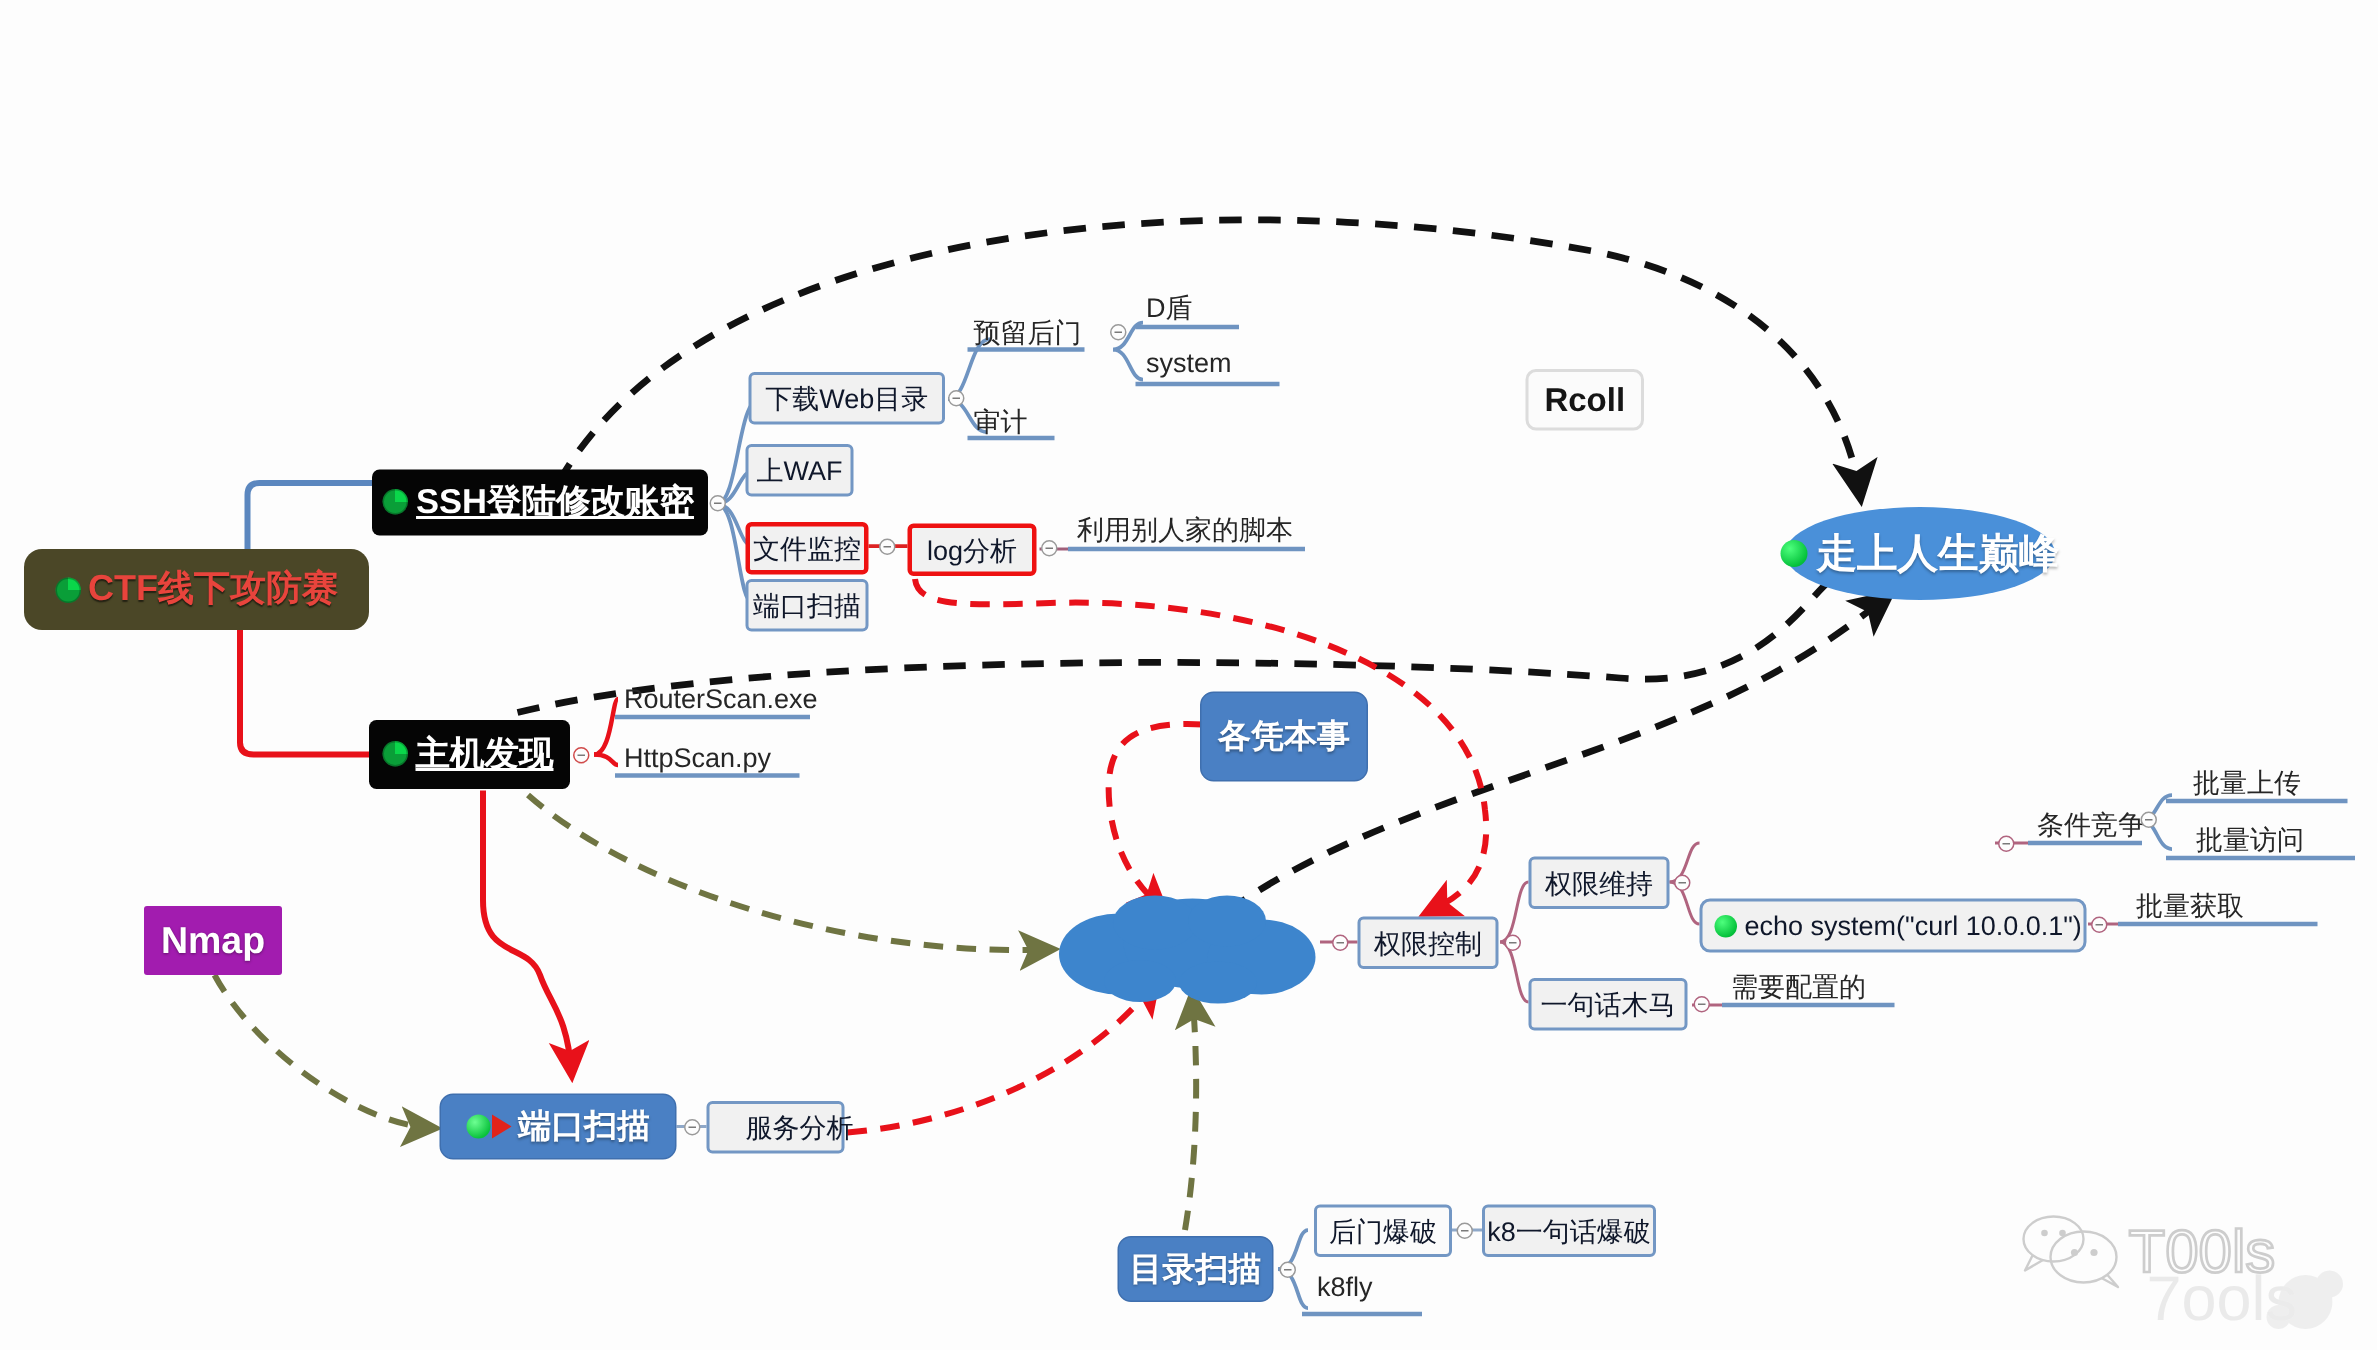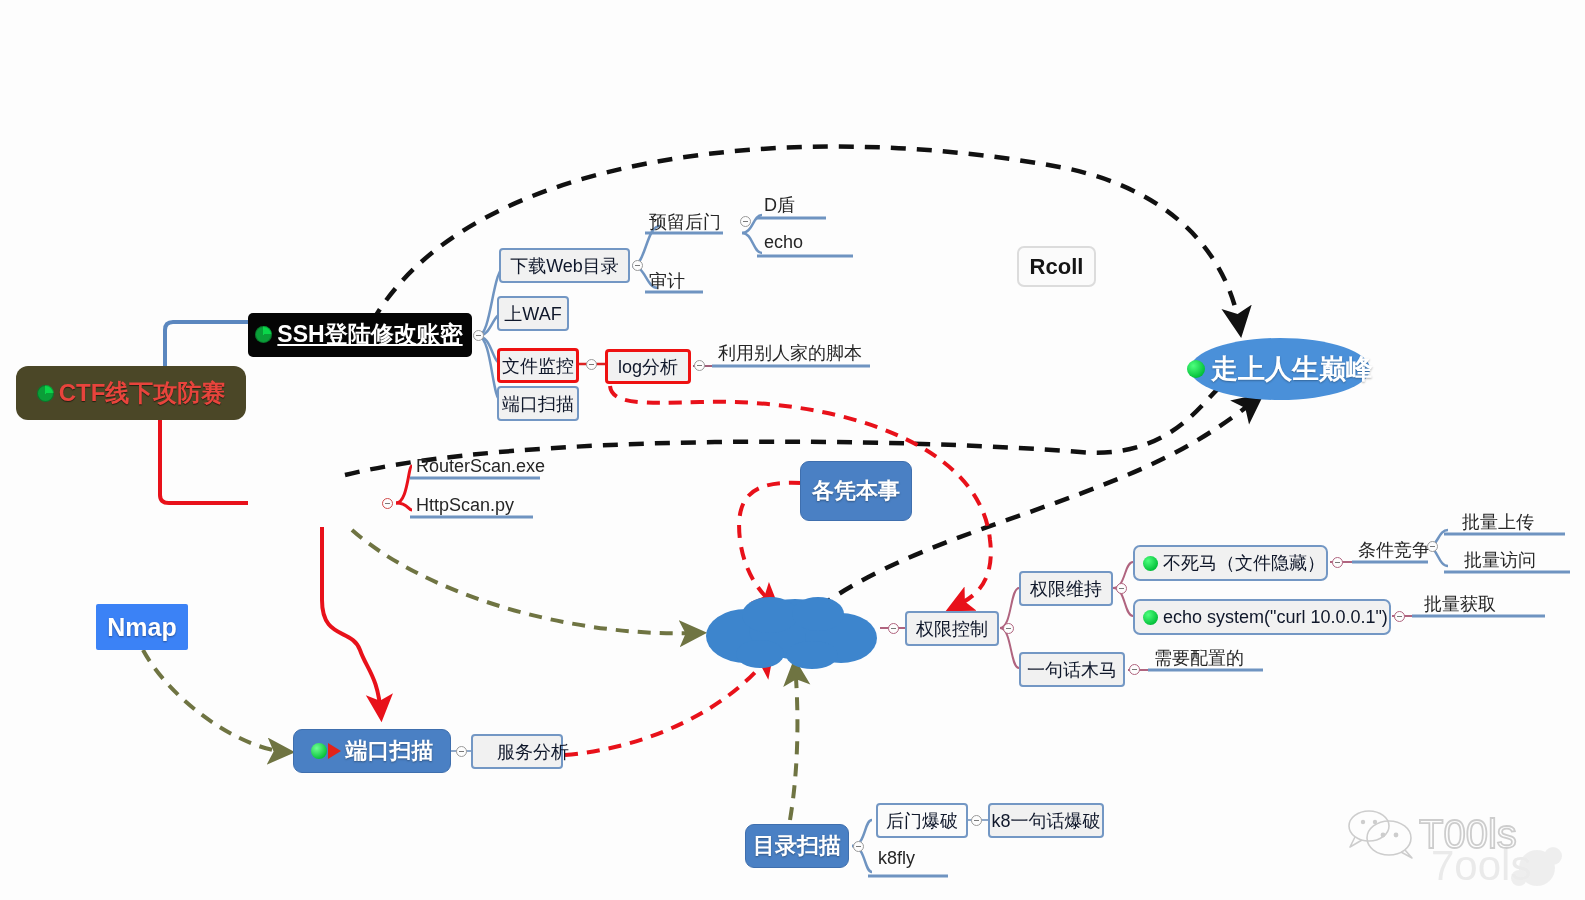--- a/index.html
+++ b/index.html
@@ -76,21 +76,21 @@
     background: #4b4727;
     border-radius: 12px;
     color: #e8443c;
     font-size: 24px;
     font-weight: bold;
     padding: 20px 14px;
     gap: 5px;
     text-shadow: 0 1px 1px rgba(0,0,0,0.55);
   }
   .olive-light {
-    background: #3b82f6;
+    background: #a21caf;
     border-radius: 2px;
     color: #ffffff;
     font-size: 25px;
     font-weight: bold;
     padding: 6px 14px;
     text-shadow: 0 1px 2px rgba(0,0,0,0.4);
   }
 
   
   .blue-node {
@@ -338,36 +338,40 @@
 
   <div class="node leaf" style="left:647px; top:268px; width:56px; height:26px;">
     <span>审计</span>
   </div>
 
   <div class="node leaf" style="left:762px; top:192px; width:58px; height:26px;">
     <span>D盾</span>
   </div>
 
   <div class="node leaf" style="left:762px; top:229px; width:62px; height:26px;">
-    <span>echo</span>
+    <span>system</span>
   </div>
 
   <div class="node leaf" style="left:716px; top:340px; width:160px; height:26px;">
     <span>利用别人家的脚本</span>
   </div>
 
   <div class="node box white round" style="left:1017px; top:246px; width:79px; height:41px; border-color:#dcdcdc; font-size:22px; font-weight:bold; color:#151515;">
     <span>Rcoll</span>
   </div>
 
   <div class="node ellipse-node" style="left:1190px; top:338px; width:180px; height:62px;">
     <span class="dot-icon"></span>
     <span>走上人生巅峰</span>
   </div>
 
+  <div class="node black-node" style="left:246px; top:480px; width:134px; height:46px;">
+    <span class="pie-icon"></span>
+    <span>主机发现</span>
+  </div>
   <div class="toggle" style="left:382px; top:498px; border-color:#d04a4a;"></div>
 
   <div class="node leaf" style="left:414px; top:453px; width:140px; height:26px;">
     <span>RouterScan.exe</span>
   </div>
   <div class="node leaf" style="left:414px; top:492px; width:125px; height:26px;">
     <span>HttpScan.py</span>
   </div>
 
   <div class="node olive-light" style="left:96px; top:604px; width:92px; height:46px;">
@@ -405,24 +409,20 @@
 
   <div class="node box" style="left:1019px; top:652px; width:106px; height:35px;">
     <span>一句话木马</span>
   </div>
   <div class="toggle" style="left:1129px; top:664px; border-color:#b0647f;"></div>
 
   <div class="node leaf" style="left:1152px; top:645px; width:110px; height:26px;">
     <span>需要配置的</span>
   </div>
 
-  <div class="node box round" style="left:1133px; top:545px; width:195px; height:36px; gap:5px; justify-content:flex-start; padding-left:8px;">
-    <span class="dot-icon sm"></span>
-    <span>不死马（文件隐藏）</span>
-  </div>
   <div class="toggle" style="left:1332px; top:557px; border-color:#b0647f;"></div>
 
   <div class="node box round" style="left:1133px; top:599px; width:258px; height:36px; gap:5px; justify-content:flex-start; padding-left:8px;">
     <span class="dot-icon sm"></span>
     <span>echo system("curl 10.0.0.1")</span>
   </div>
   <div class="toggle" style="left:1394px; top:611px; border-color:#b0647f;"></div>
 
   <div class="node leaf" style="left:1356px; top:537px; width:88px; height:26px;">
     <span>条件竞争</span>

